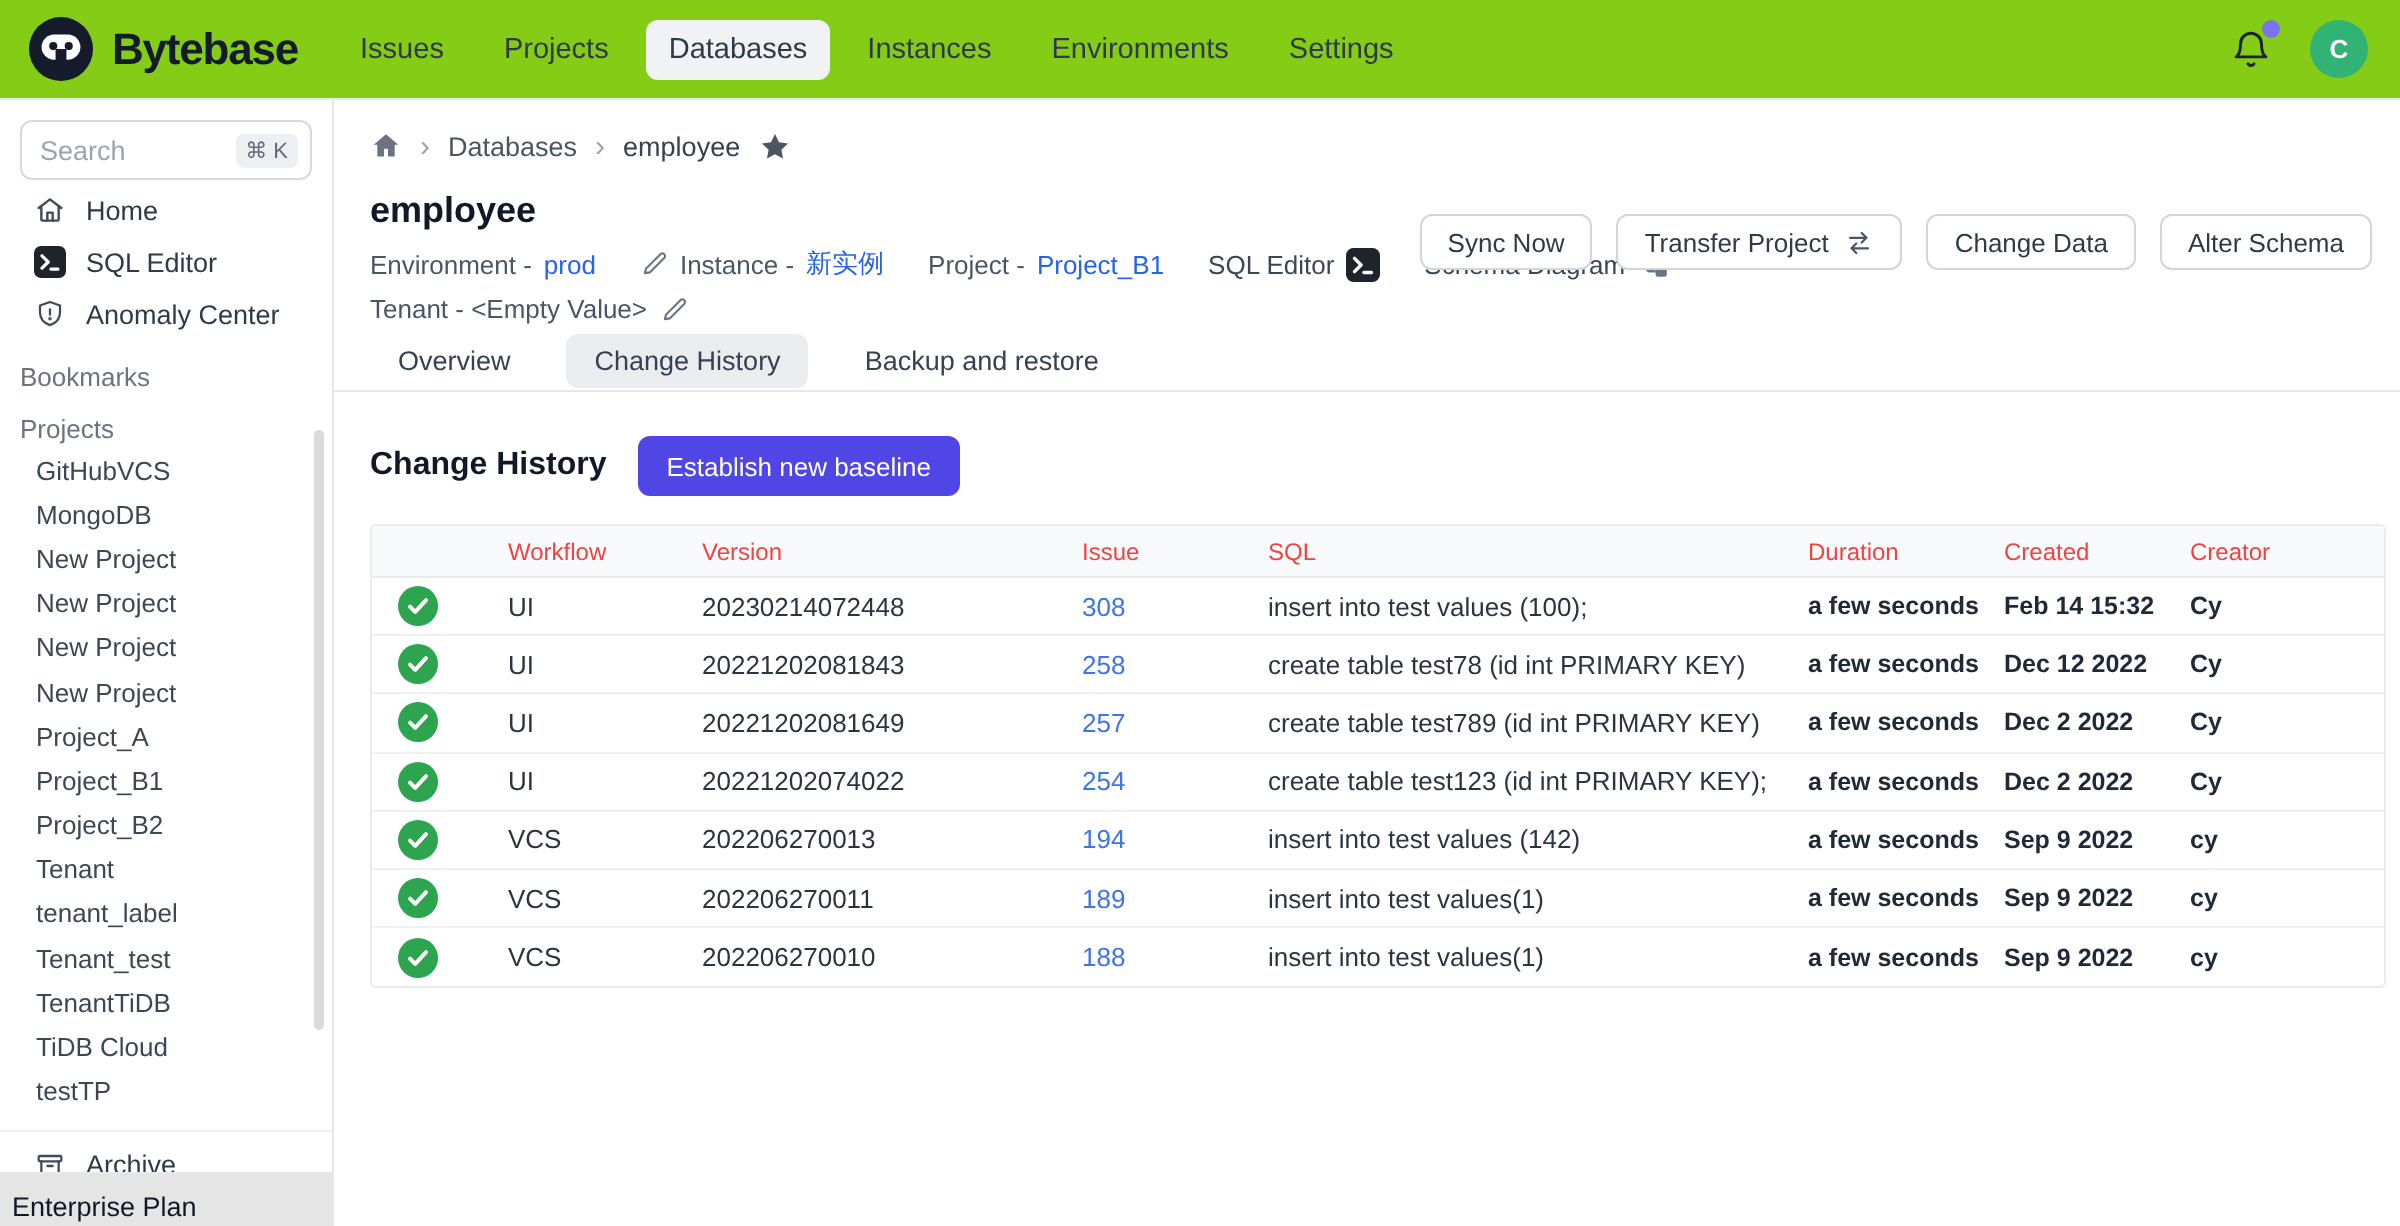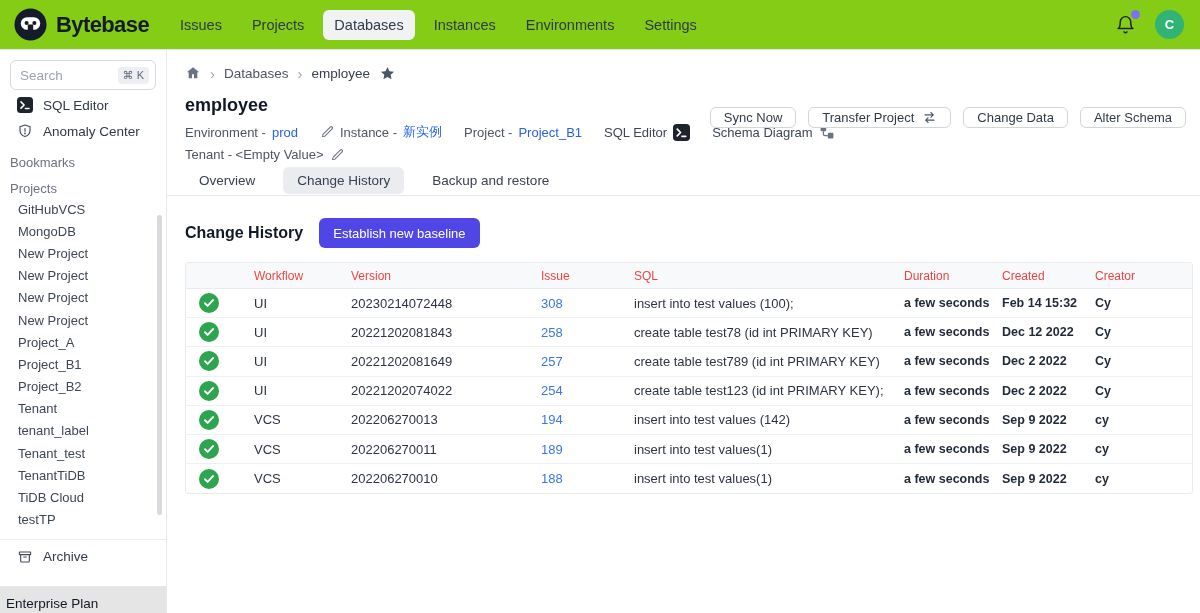--- a/index.html
+++ b/index.html
@@ -54,21 +54,21 @@
   .crumb.current { color:#374151; }
   .chev { color:#9ca3af; font-size:15px; line-height:1; }
   .page-title { margin:12px 0 0 18px; font-size:18px; font-weight:700; color:#111827; }
   .meta-row { display:flex; align-items:center; margin:7px 0 0 18px; font-size:13px;
     color:#4b5563; gap:6px; }
   .meta-row.second { margin-top:6px; }
   .meta-gap { width:10px; }
   .meta-link { color:#2563eb; cursor:pointer; }
   .meta-icon-link { display:flex; align-items:center; gap:6px; cursor:pointer; color:#3c4654; }
   .actions { position:absolute; top:57px; right:14px; display:flex; gap:12px; }
-  .btn { height:21px; padding:0 13px; border:1px solid #d2d6db; border-radius:6px; background:#fff;
+  .btn { height:28px; padding:0 13px; border:1px solid #d2d6db; border-radius:6px; background:#fff;
     font-size:13px; font-weight:500; color:#2f3a48; display:inline-flex; align-items:center;
     gap:8px; cursor:pointer; white-space:nowrap; }
   .tabs-wrap { margin-top:5px; border-bottom:1px solid #e5e7eb; padding:0 0 0 18px; }
   .tabs { display:flex; gap:14px; }
   .tab { padding:6px 14px; border-radius:6px; font-size:13.5px; font-weight:500; color:#374151;
     cursor:pointer; margin-bottom:1px; }
   .tab.active { background:#eaecef; }
 
   .section-head { display:flex; align-items:center; gap:16px; margin:22px 0 0 18px; height:30px; }
   .section-title { font-size:16px; font-weight:700; color:#111827; }
@@ -124,20 +124,28 @@
 
 <div class="layout">
 
   <div class="sidebar">
     <div class="search-box">
       <span class="search-placeholder">Search</span>
       <span class="kbd">⌘ K</span>
     </div>
 
     <div class="side-item">
+      <svg viewBox="0 0 24 24" width="16" height="16" fill="none" stroke="#404b59" stroke-width="1.8" stroke-linecap="round" stroke-linejoin="round">
+        <path d="M3.5 10.5L12 4l8.5 6.5"></path>
+          <path d="M5.5 9.5V19a1 1 0 0 0 1 1h11a1 1 0 0 0 1-1V9.5"></path>
+          <path d="M10 20v-6h4v6"></path>
+      </svg>
+      <span>Home</span>
+    </div>
+    <div class="side-item">
       <svg class="term-ic" viewBox="0 0 18 18" width="16" height="16">
         <rect width="18" height="18" rx="4" fill="#1f242c"></rect>
         <path d="M4.5 5.5l3.5 3.5-3.5 3.5" stroke="#fff" stroke-width="1.8" fill="none" stroke-linecap="round" stroke-linejoin="round"></path>
         <line x1="9.5" y1="13" x2="13.5" y2="13" stroke="#fff" stroke-width="1.8" stroke-linecap="round"></line>
       </svg>
       <span>SQL Editor</span>
     </div>
     <div class="side-item">
       <svg viewBox="0 0 24 24" width="16" height="16" fill="none" stroke="#404b59" stroke-width="1.7" stroke-linecap="round" stroke-linejoin="round">
         <path d="M12 3l7.5 2.6v5.1c0 4.9-3.2 8.2-7.5 9.6-4.3-1.4-7.5-4.7-7.5-9.6V5.6z"></path>

